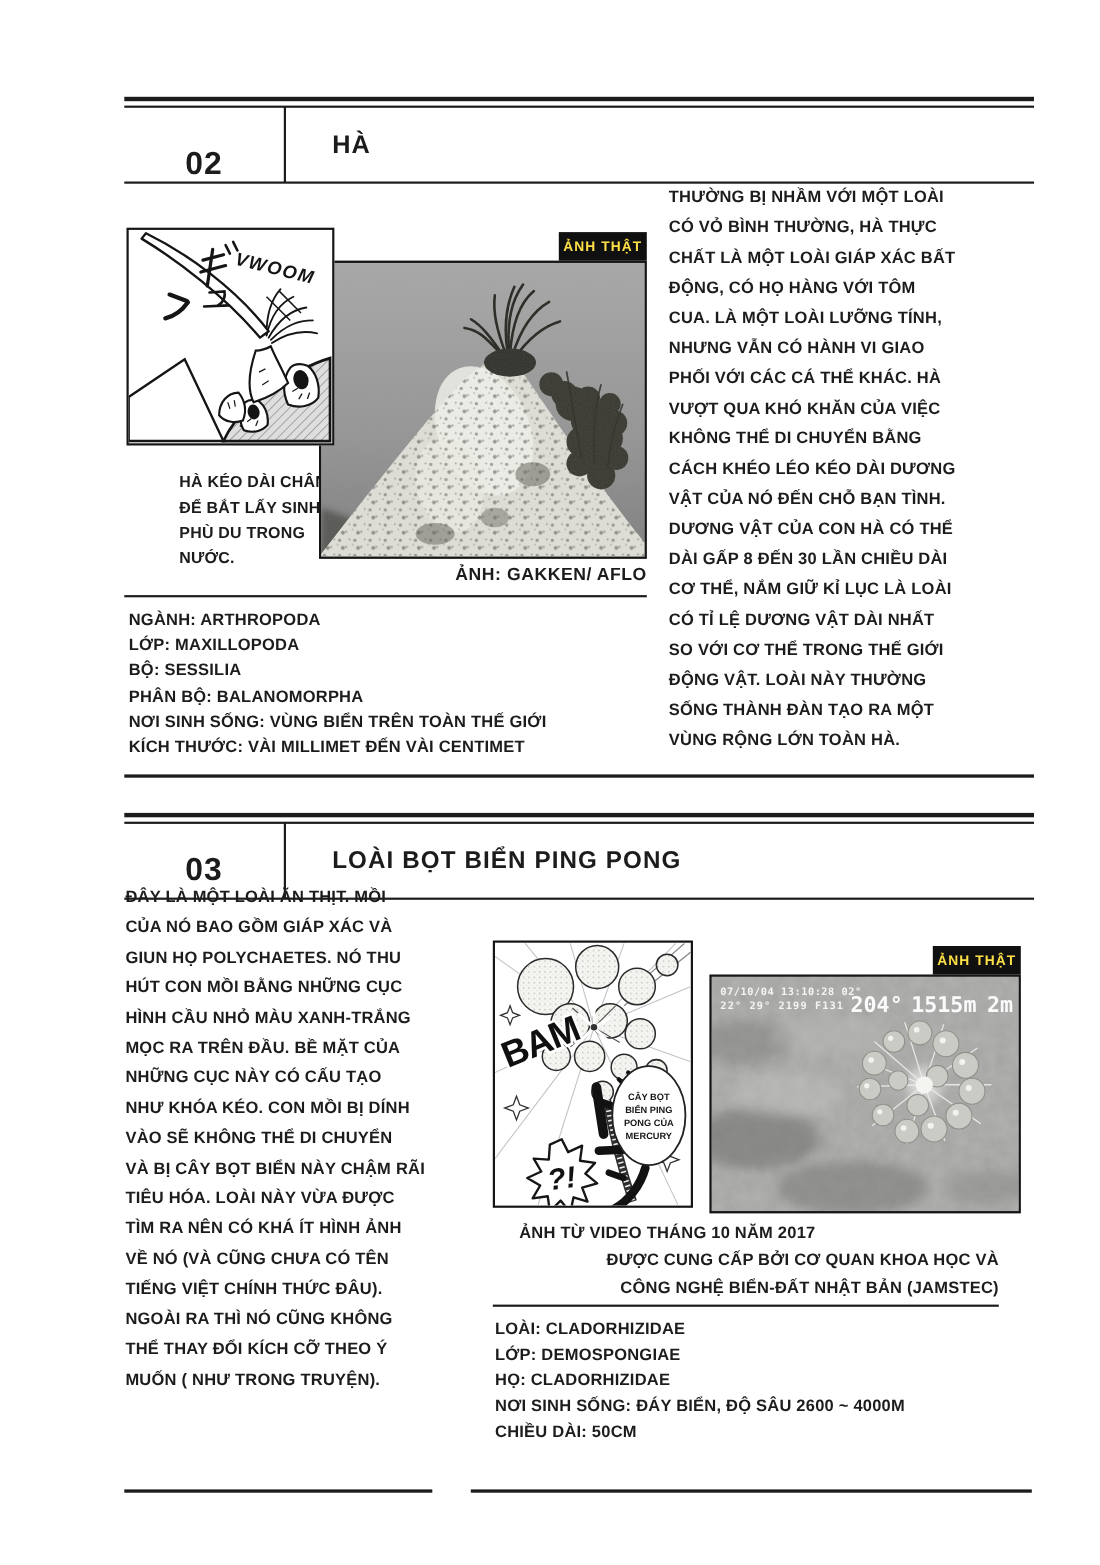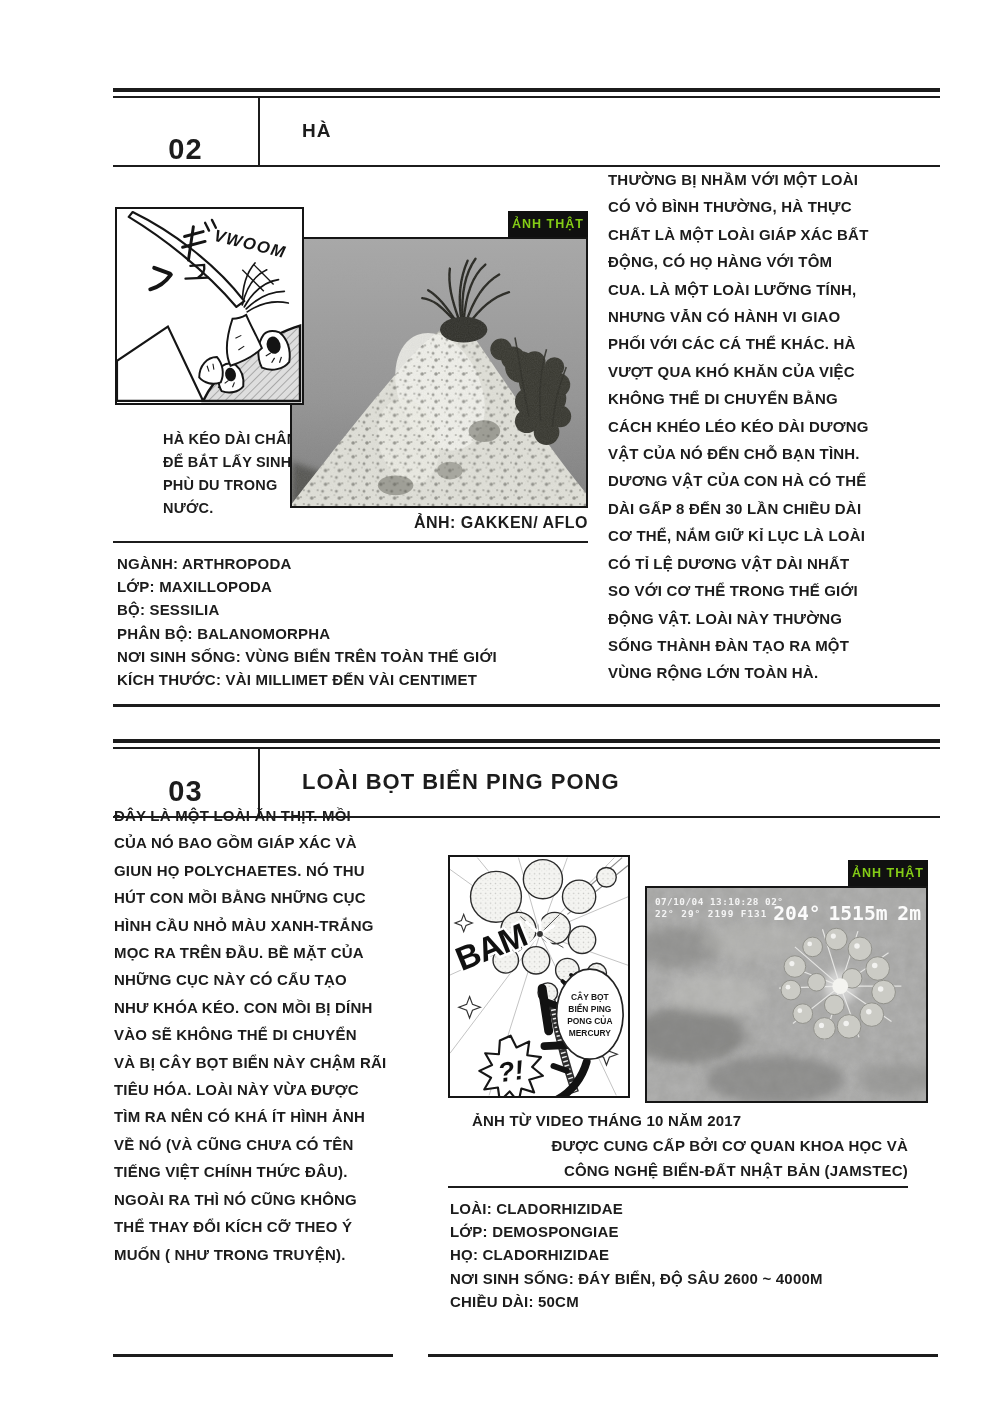--- a/index.html
+++ b/index.html
@@ -2,29 +2,29 @@
 <html><head>
 <meta charset="utf-8">
 <style>
   html,body{margin:0;padding:0;background:#e8e8e8;}
   .page{position:relative;width:1000px;height:1423px;background:#ffffff;overflow:hidden;
         font-family:"Liberation Sans", sans-serif;color:#1c1c1c;}
   .rule{position:absolute;background:#1c1c1c;}
   .sec-num{position:absolute;display:flex;align-items:center;justify-content:center;
            font-size:29px;font-weight:700;letter-spacing:1px;}
   .sec-title{position:absolute;display:flex;align-items:center;
-             font-size:19px;font-weight:700;letter-spacing:1px;}
+             font-size:23px;font-weight:700;letter-spacing:1px;}
   .body-text{position:absolute;white-space:pre-line;font-weight:700;font-size:15px;
              line-height:27.4px;letter-spacing:.2px;}
   .caption{position:absolute;white-space:pre-line;font-weight:700;font-size:14.5px;
            line-height:23px;letter-spacing:.2px;margin-left:48px;}
   .credit{position:absolute;font-weight:700;font-size:16px;letter-spacing:.5px;text-align:right;}
   .cap-line{position:absolute;font-weight:700;font-size:15px;letter-spacing:.2px;}
   .facts{position:absolute;font-weight:700;font-size:15px;line-height:23.2px;letter-spacing:.2px;}
-  .badge{position:absolute;background:#101010;color:#84cc16;display:flex;align-items:center;
+  .badge{position:absolute;background:#101010;color:#fde047;display:flex;align-items:center;
          justify-content:center;font-size:12.5px;font-weight:700;letter-spacing:1px;z-index:5;}
   .panel{position:absolute;background:#ffffff;border:2.5px solid #151515;box-sizing:border-box;}
   .photo{position:absolute;border:2px solid #151515;box-sizing:border-box;background:#9a9a9a;text-align:center;}
   .panel svg,.photo svg{display:block;width:100%;height:100%;}
 </style>
 </head>
 <body>
 
 <div class="page">
 

